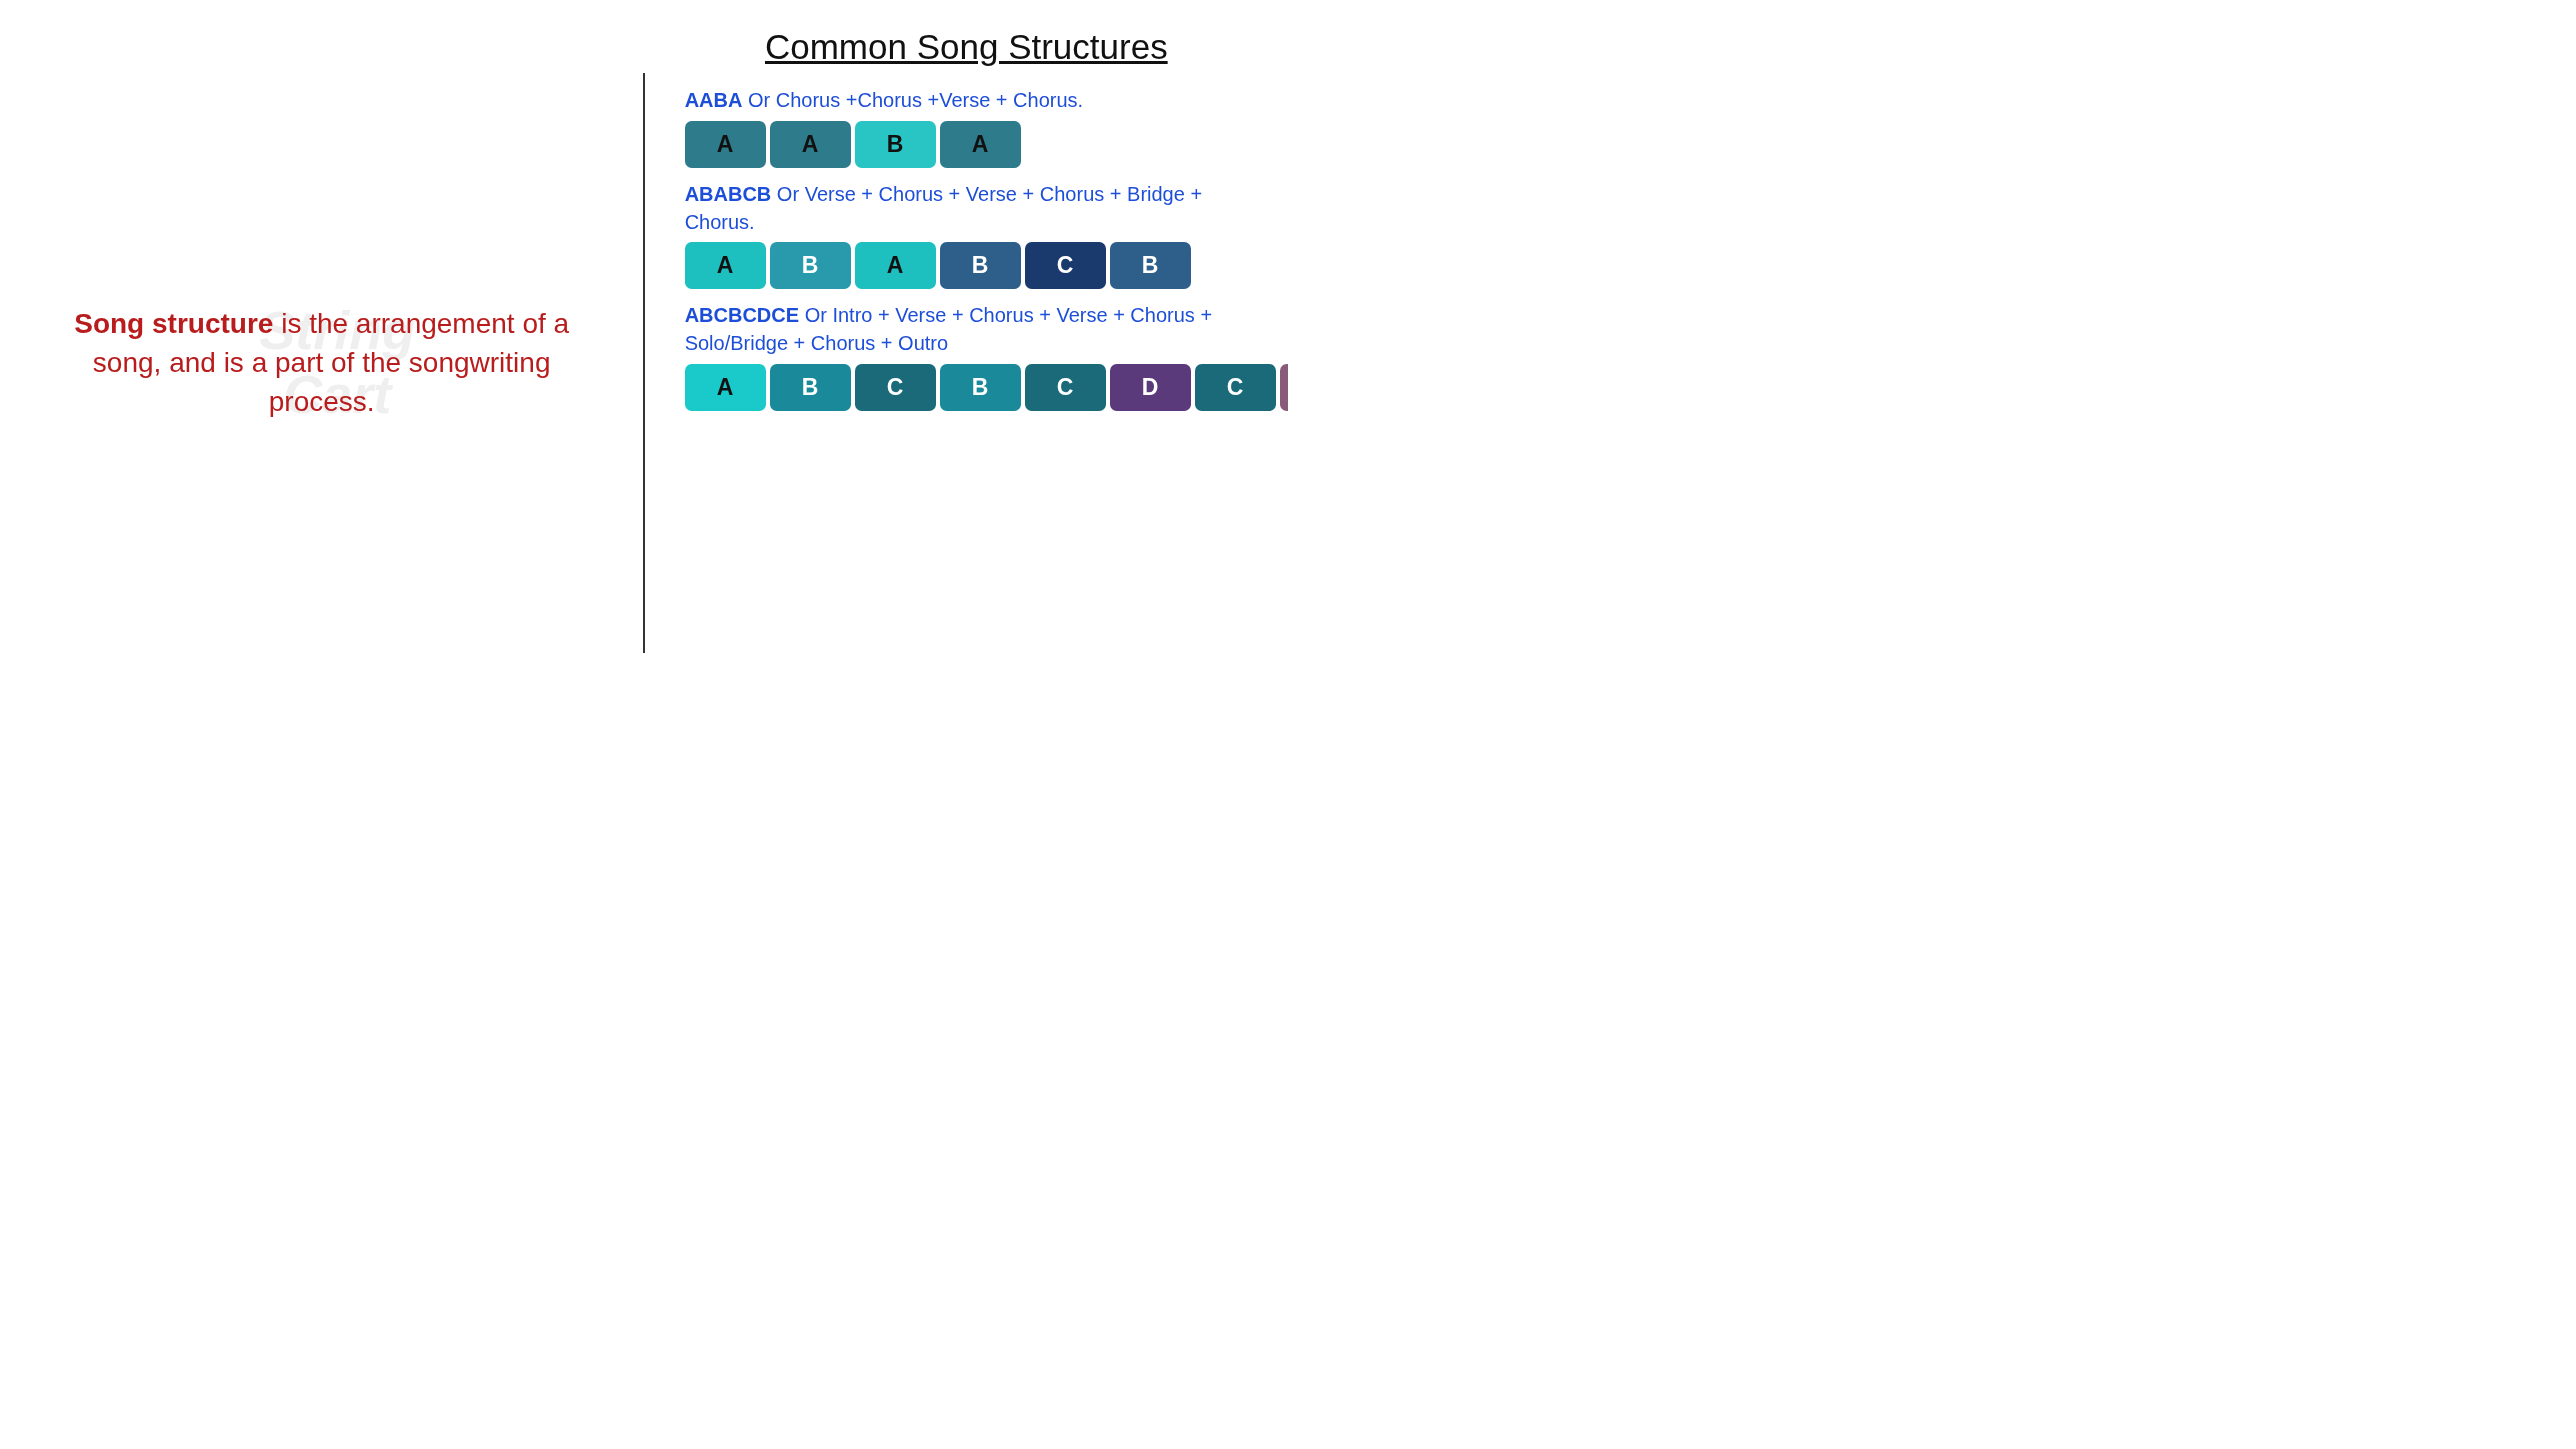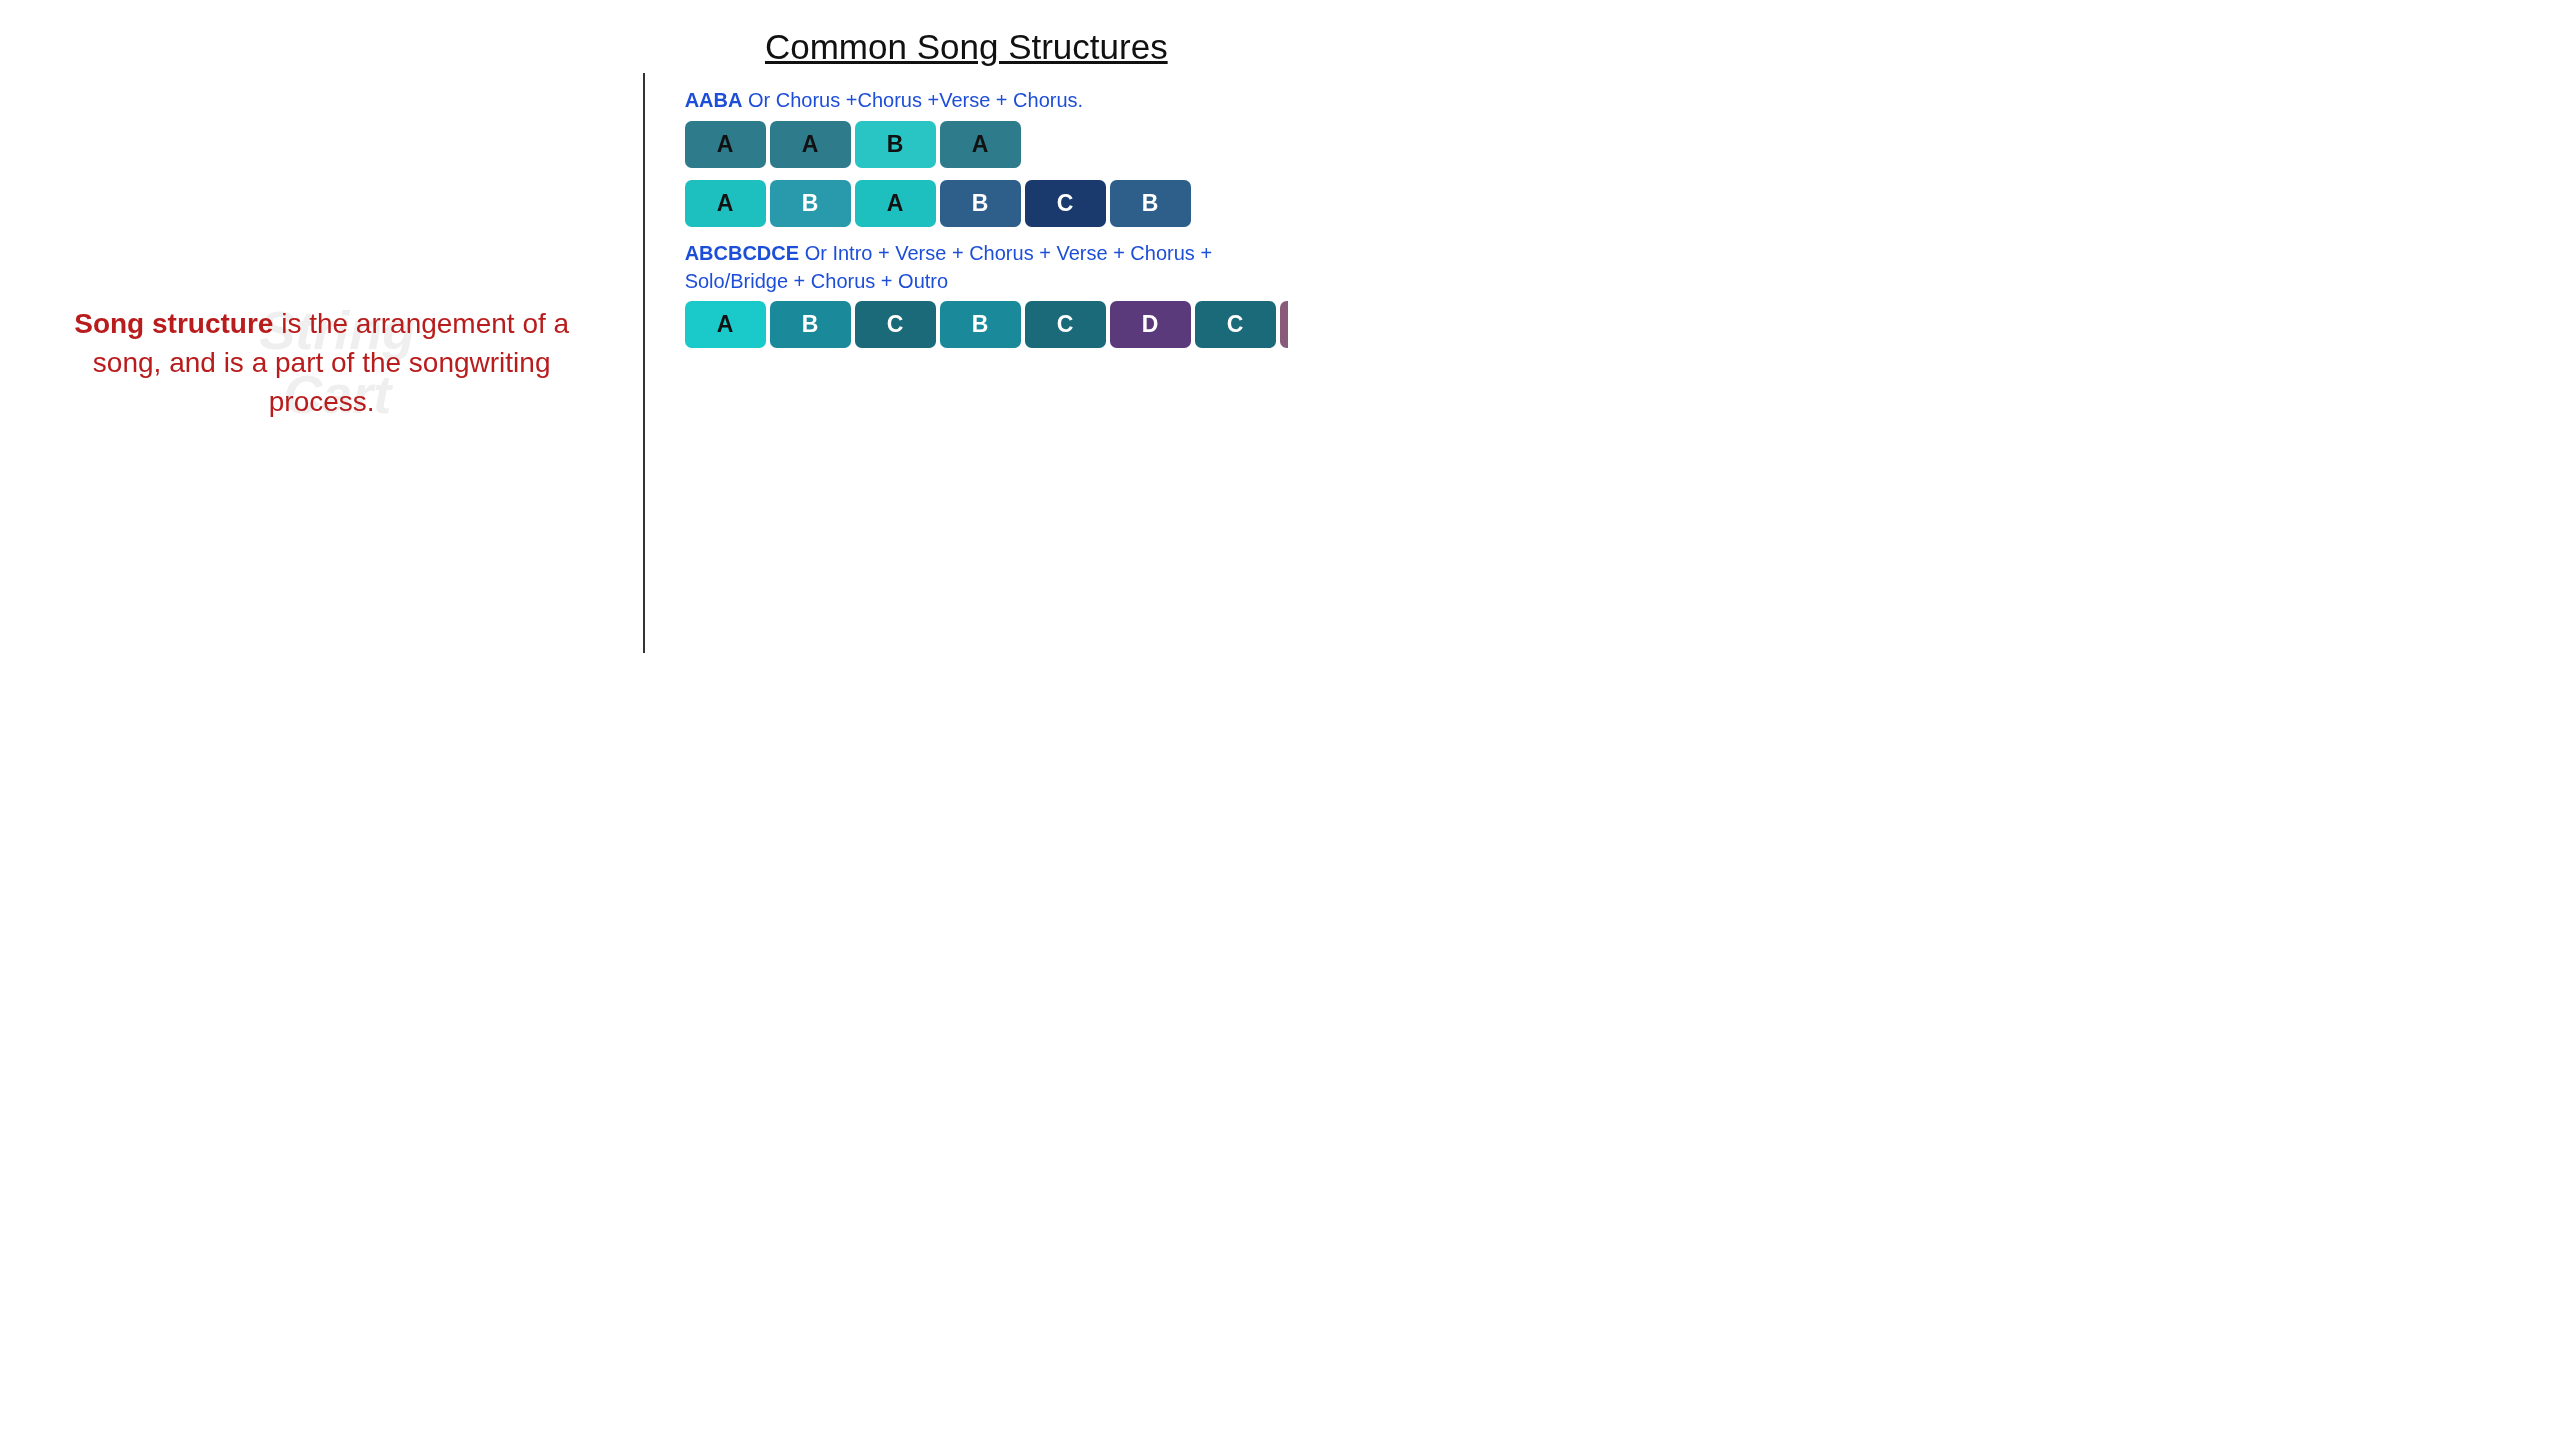--- a/index.html
+++ b/index.html
@@ -155,20 +155,23 @@
     </p>
     <div class="blocks-row">
       <div class="block block-dark-teal">A</div>
       <div class="block block-dark-teal">A</div>
       <div class="block block-cyan">B</div>
       <div class="block block-dark-teal">A</div>
     </div>
   </div>
 
   <div class="structure-section">
+    <p class="structure-text">
+      <span class="bold">ABABCB</span><span> Or Verse + Chorus + Verse + Chorus + Bridge + Chorus.</span>
+    </p>
     <div class="blocks-row">
       <div class="block block-bright-cyan">A</div>
       <div class="block block-teal-med">B</div>
       <div class="block block-bright-cyan">A</div>
       <div class="block block-dark-blue">B</div>
       <div class="block block-deep-blue">C</div>
       <div class="block block-dark-blue">B</div>
     </div>
   </div>
 

